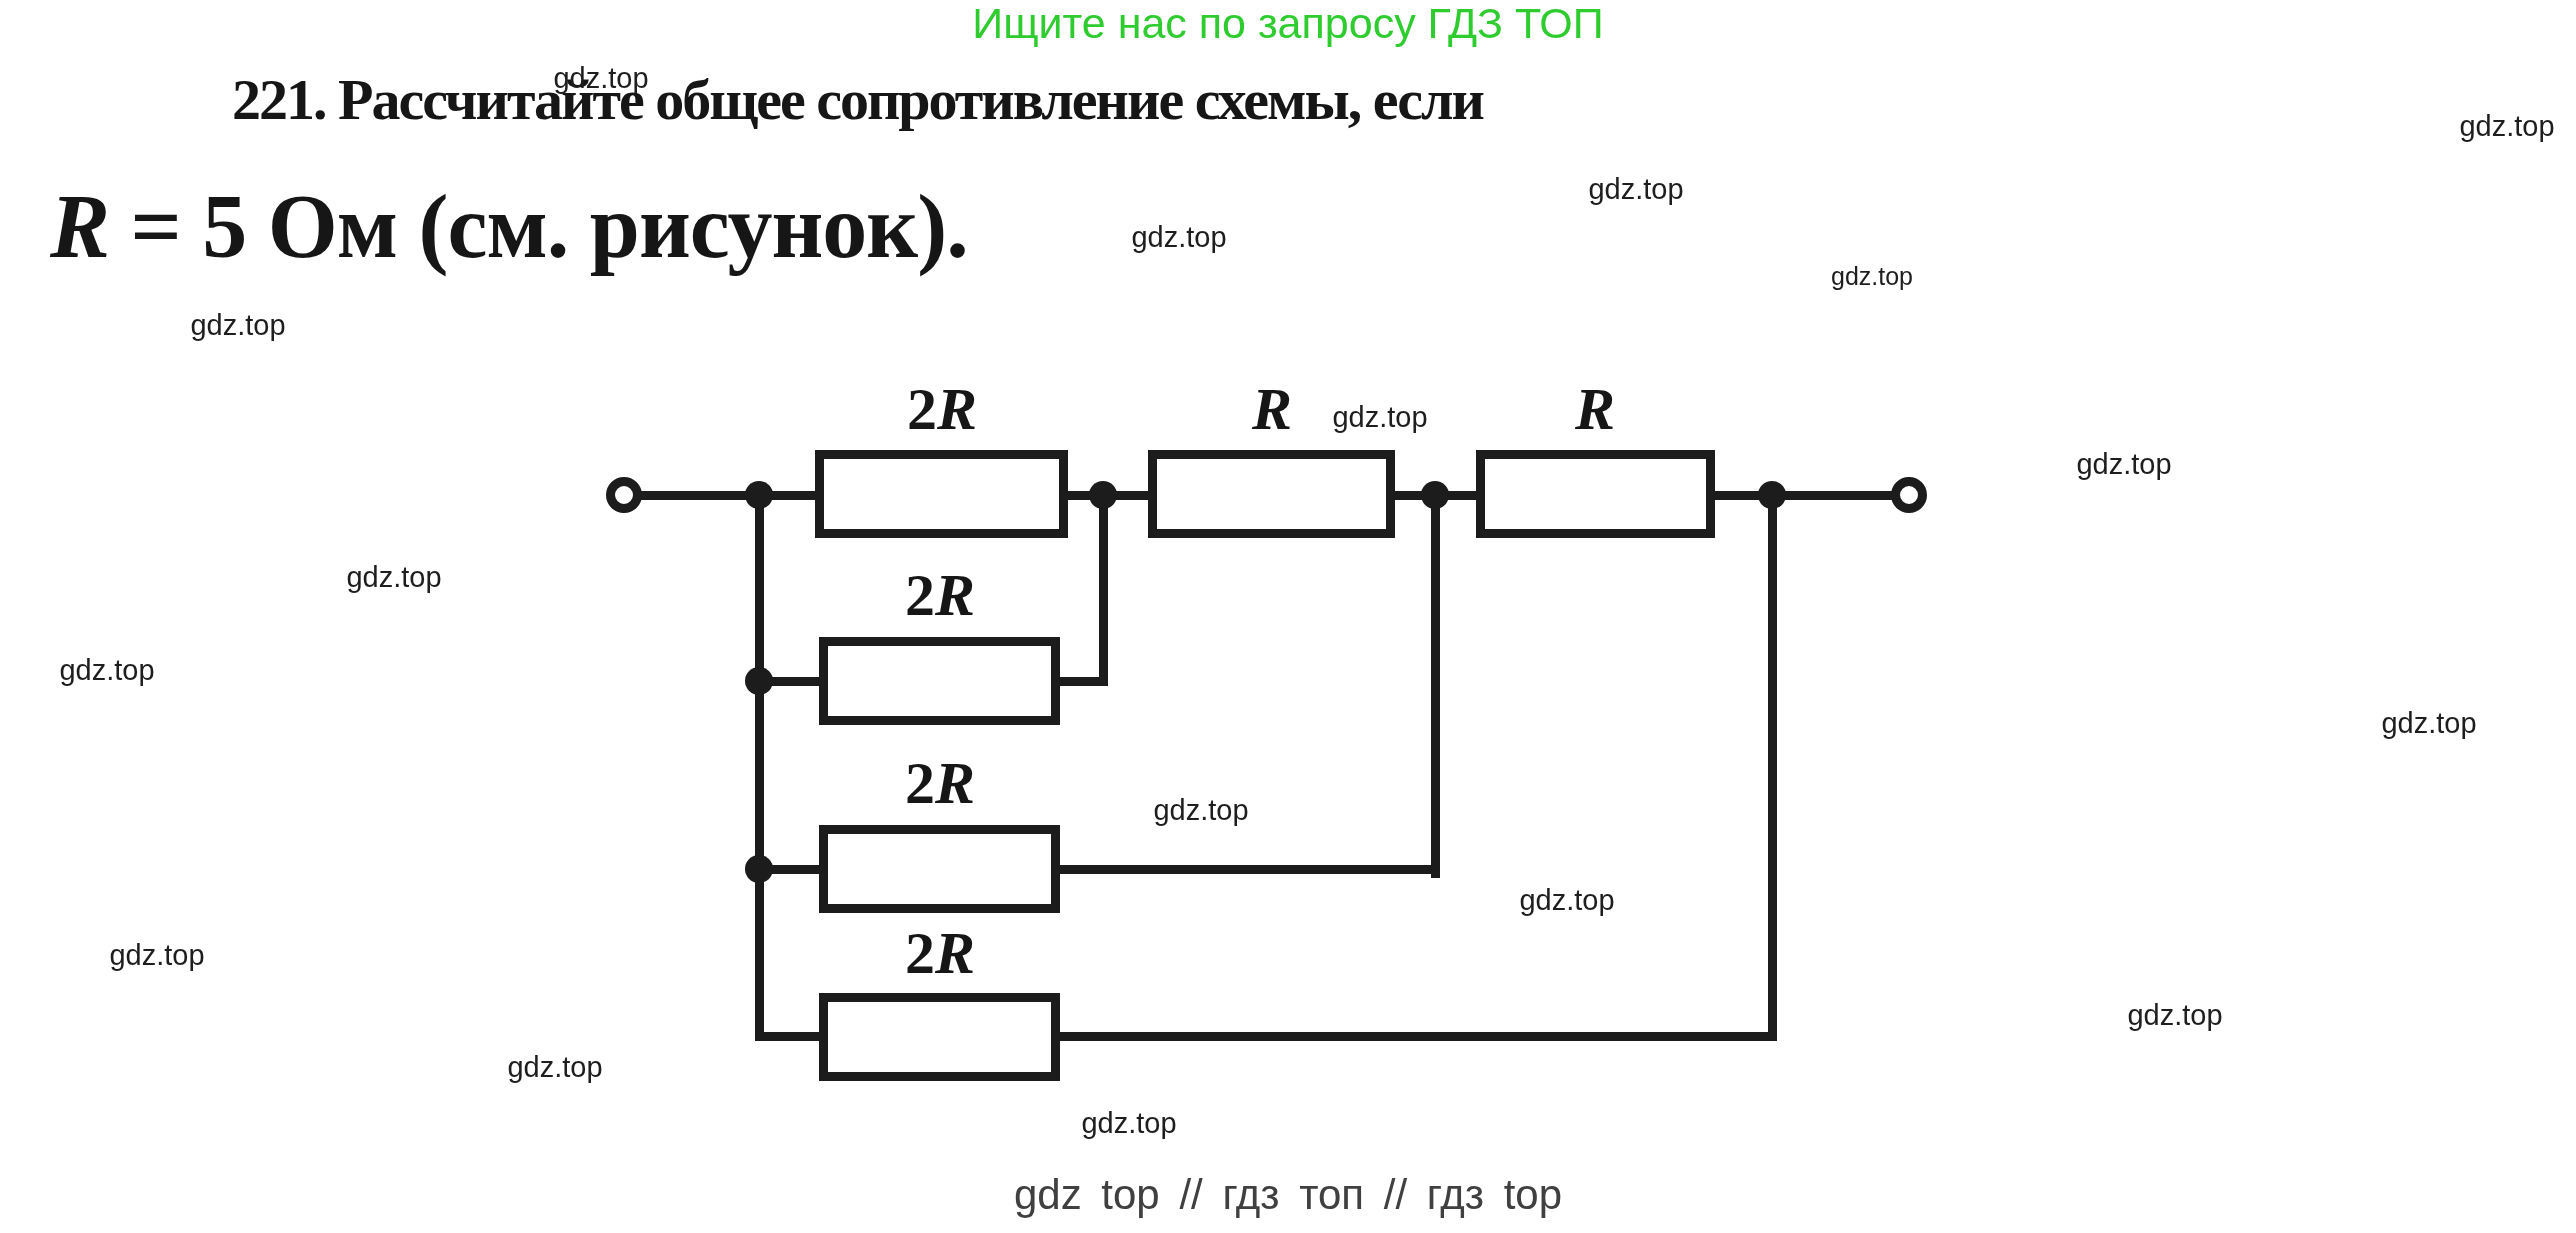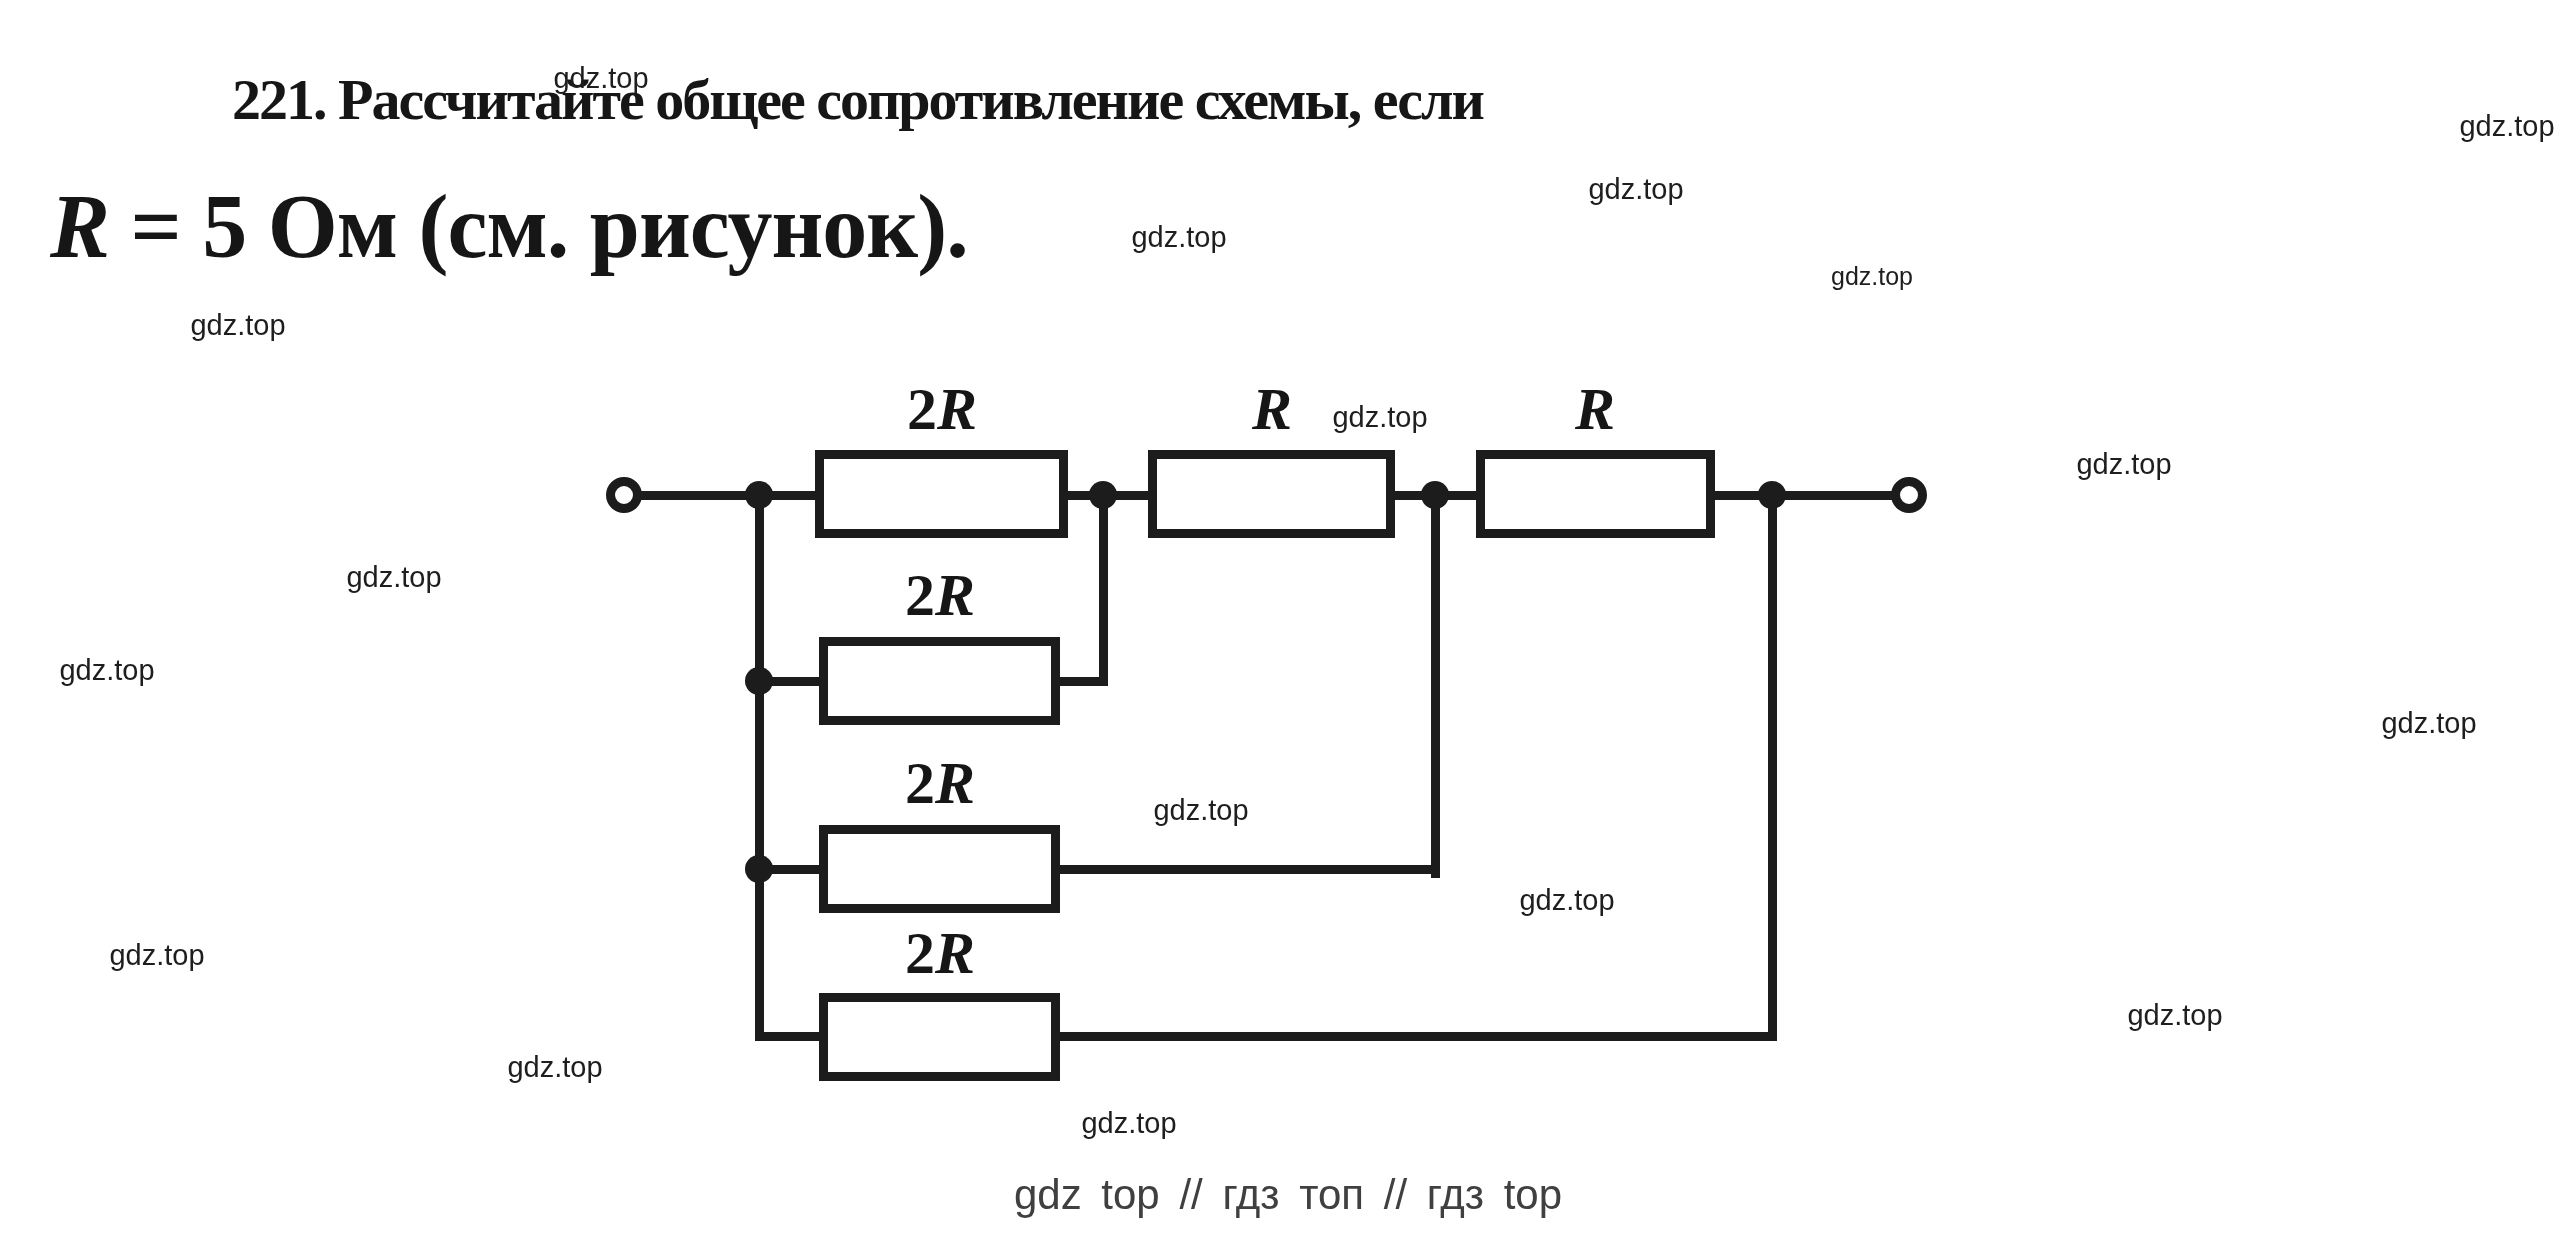--- a/index.html
+++ b/index.html
@@ -33,20 +33,21 @@
 
   
   .footer{position:absolute;left:0;top:1172px;width:100%;text-align:center;
           font-size:42px;line-height:1.1;color:#404040;word-spacing:8px;}
 </style>
 </head>
 <body>
 
 <div class="page">
 
+  <div class="promo">Ищите нас по запросу ГДЗ ТОП</div>
 
   <div class="prob1">221. Рассчитайте общее сопротивление схемы, если</div>
   <div class="prob2"><span class="mathvar">R</span><span> = 5 Ом (см. рисунок).</span></div>
 
   <div>
 
     <div class="wire" style="left:638px;top:491px;width:1272px;height:9px;"></div>
     <div class="wire" style="left:755px;top:491px;width:9px;height:550px;"></div>
     <div class="wire" style="left:1099px;top:491px;width:9px;height:193px;"></div>
     <div class="wire" style="left:1431px;top:491px;width:9px;height:387px;"></div>

